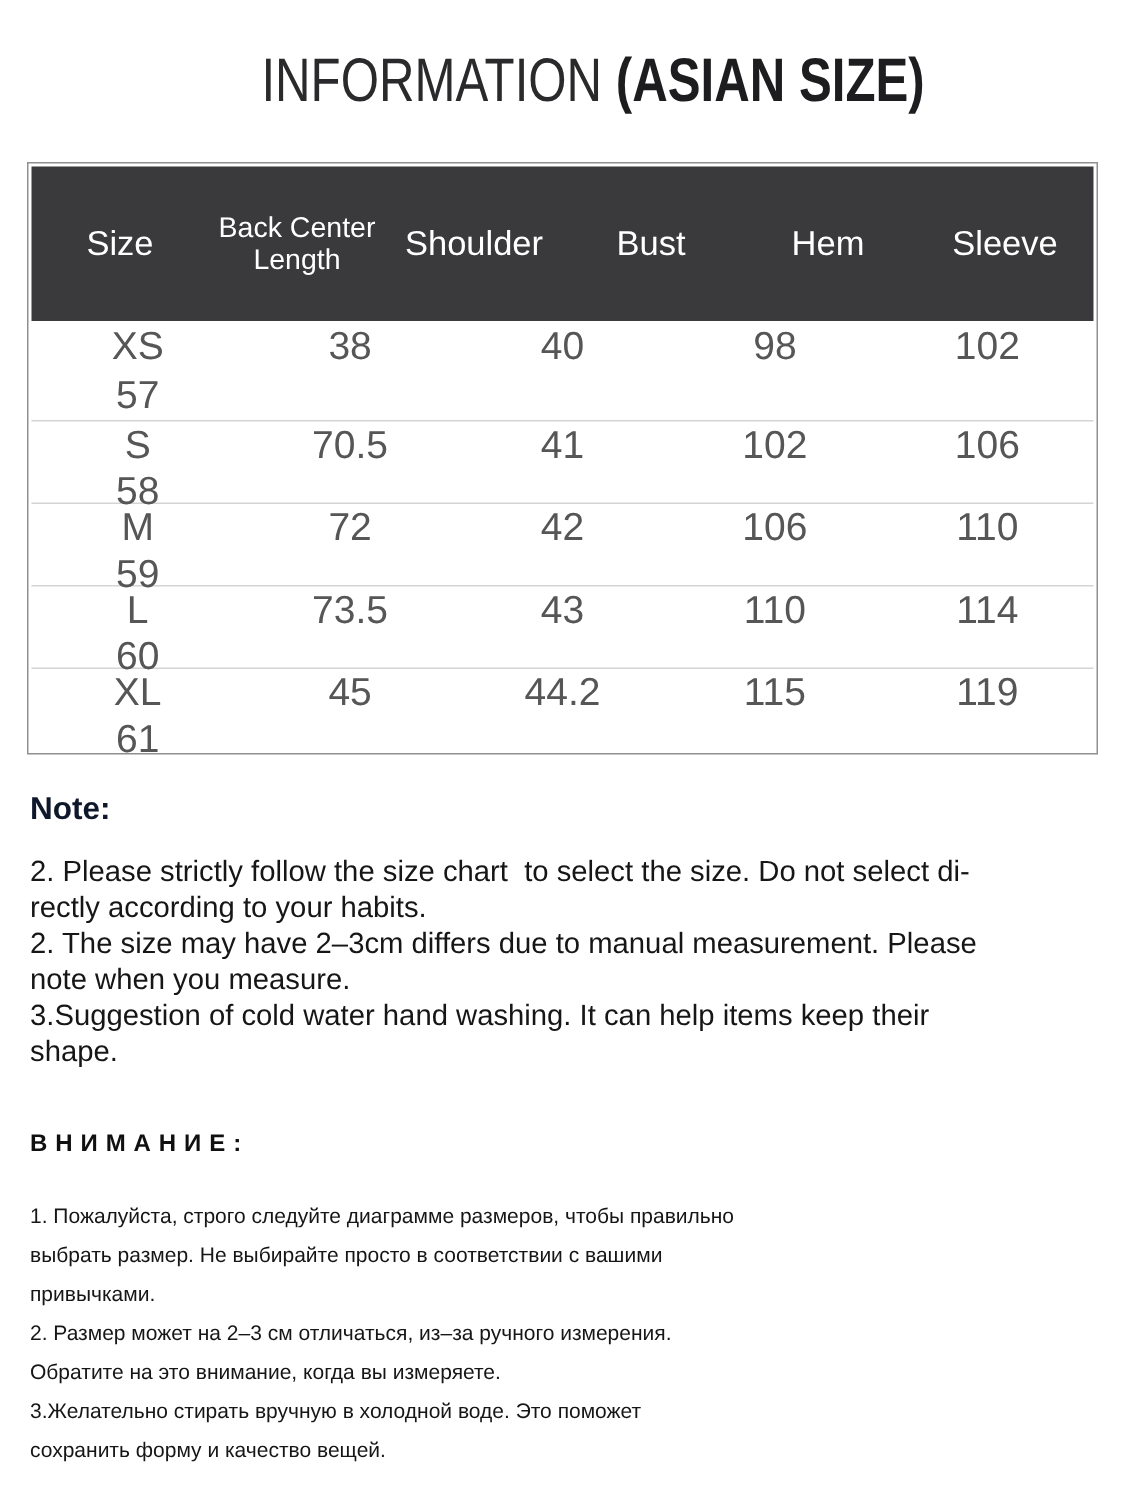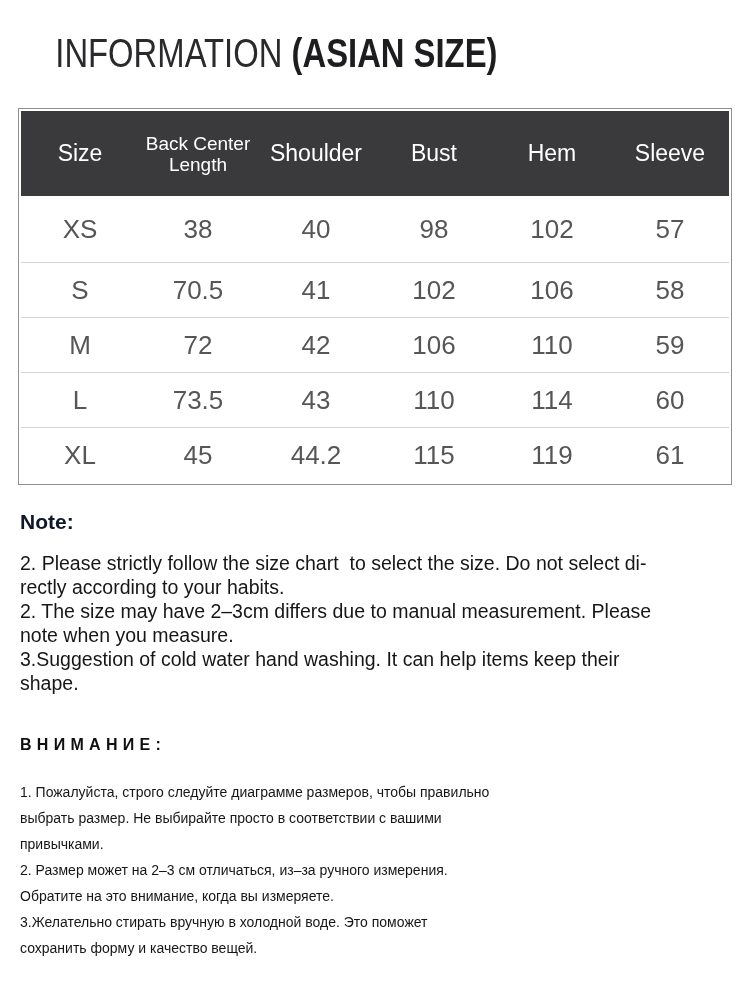--- a/index.html
+++ b/index.html
@@ -7,49 +7,51 @@
     width: 750px; height: 1000px;
     background: #ffffff;
     font-family: "Liberation Sans", sans-serif;
     overflow: hidden;
   }
   .page { width: 750px; height: 1000px; }
 
   
   .title {
     margin: 0; padding-top: 30px;
+    text-align: center;
     font-size: 41px; font-weight: 400;
     color: #2a2a2c;
     white-space: nowrap;
+    padding-left: 40px;
   }
   .title-inner { display: inline-block; transform: scaleX(0.8); transform-origin: center; }
   .t-bold { font-weight: 700; color: #1d1d1f; }
 
   
   .table-frame {
     margin: 31px 18px 0 18px;
     border: 1px solid #8f8f8f;
     padding: 2px;
     background: #ffffff;
   }
   .thead {
     display: grid;
     grid-template-columns: repeat(6, 1fr);
-    height: 85px;
+    height: 103px;
     background: #3a3a3c;
   }
   .th {
     display: flex; align-items: center; justify-content: center;
     color: #ffffff; font-size: 23px; font-weight: 400;
     text-align: center;
   }
   .th-small { font-size: 19px; line-height: 21px; white-space: pre-line; }
   .trow {
     display: grid;
-    grid-template-columns: repeat(6, 1fr);
+    grid-template-columns: repeat(5, 1fr);
     height: 54px;
   }
   .trow.first { height: 66px; }
   .trow + .trow { border-top: 1px solid #d4d4d4; }
   .td {
     display: flex; align-items: center; justify-content: center;
     color: #565656; font-size: 26px; font-weight: 400;
   }
 
   

